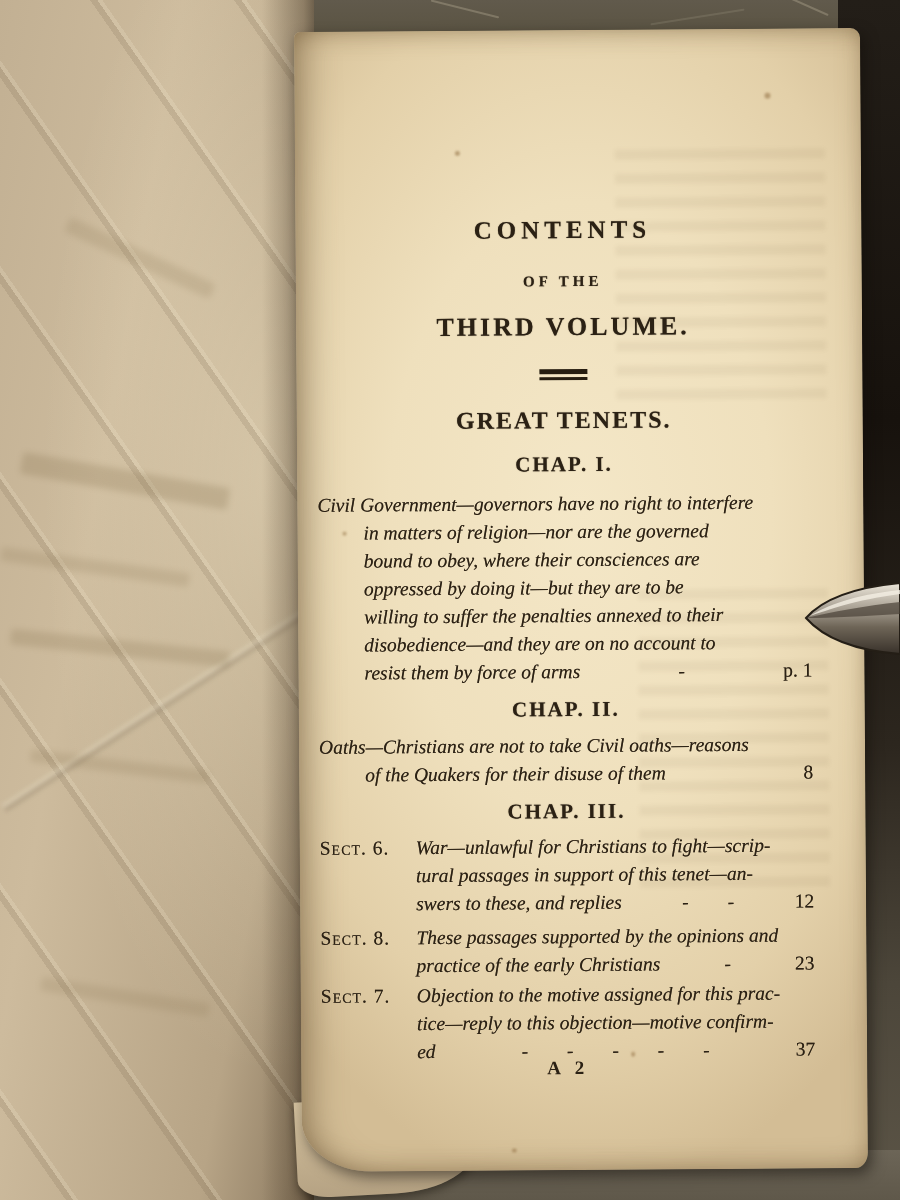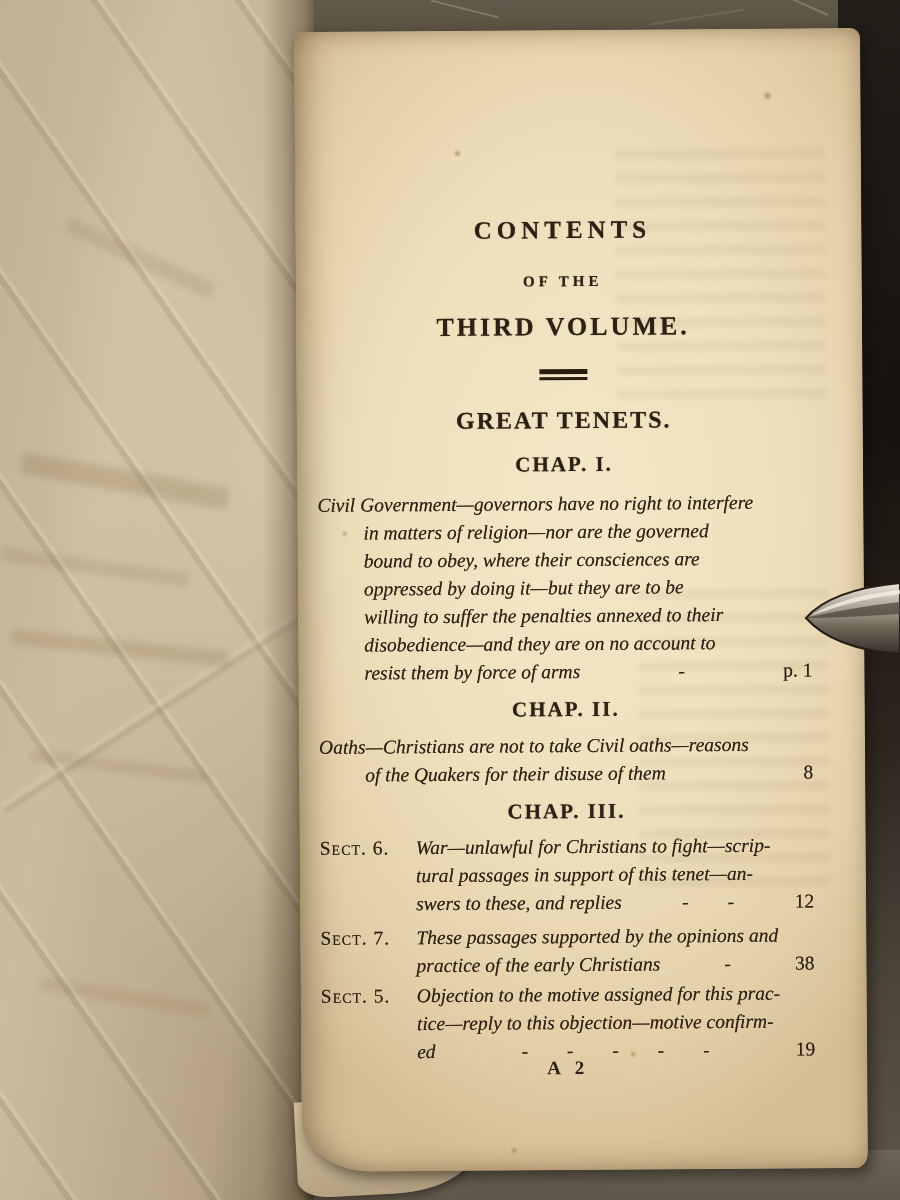--- a/index.html
+++ b/index.html
@@ -165,40 +165,40 @@
       <div class="entry-line cont">tural passages in support of this tenet—an-</div>
       <div class="entry-line cont lastline">
         <span class="txt">swers to these, and replies</span>
         <span class="dashes">-  -</span>
         <span class="page-ref">12</span>
       </div>
     </div>
 
     <div class="para p-sect2 sect">
       <div class="entry-line firstline">
-        <span class="sect-label">Sect. 7.</span>
+        <span class="sect-label">Sect. 8.</span>
         <span>These passages supported by the opinions and</span>
       </div>
       <div class="entry-line cont lastline">
         <span class="txt">practice of the early Christians</span>
         <span class="dashes">-</span>
-        <span class="page-ref">38</span>
+        <span class="page-ref">23</span>
       </div>
     </div>
 
     <div class="para p-sect3 sect">
       <div class="entry-line firstline">
-        <span class="sect-label">Sect. 5.</span>
+        <span class="sect-label">Sect. 7.</span>
         <span>Objection to the motive assigned for this prac-</span>
       </div>
       <div class="entry-line cont">tice—reply to this objection—motive confirm-</div>
       <div class="entry-line cont lastline">
         <span class="txt">ed</span>
         <span class="dashes">-  -  -  -  -</span>
-        <span class="page-ref">19</span>
+        <span class="page-ref">37</span>
       </div>
     </div>
 
     <div class="signature">A 2</div>
   </div>
 </div>
 
 <svg class="clip" viewBox="0 0 96 82" xmlns="http://www.w3.org/2000/svg">
   <defs>
     <linearGradient id="clipGrad" x1="0" y1="0" x2="0" y2="1">

